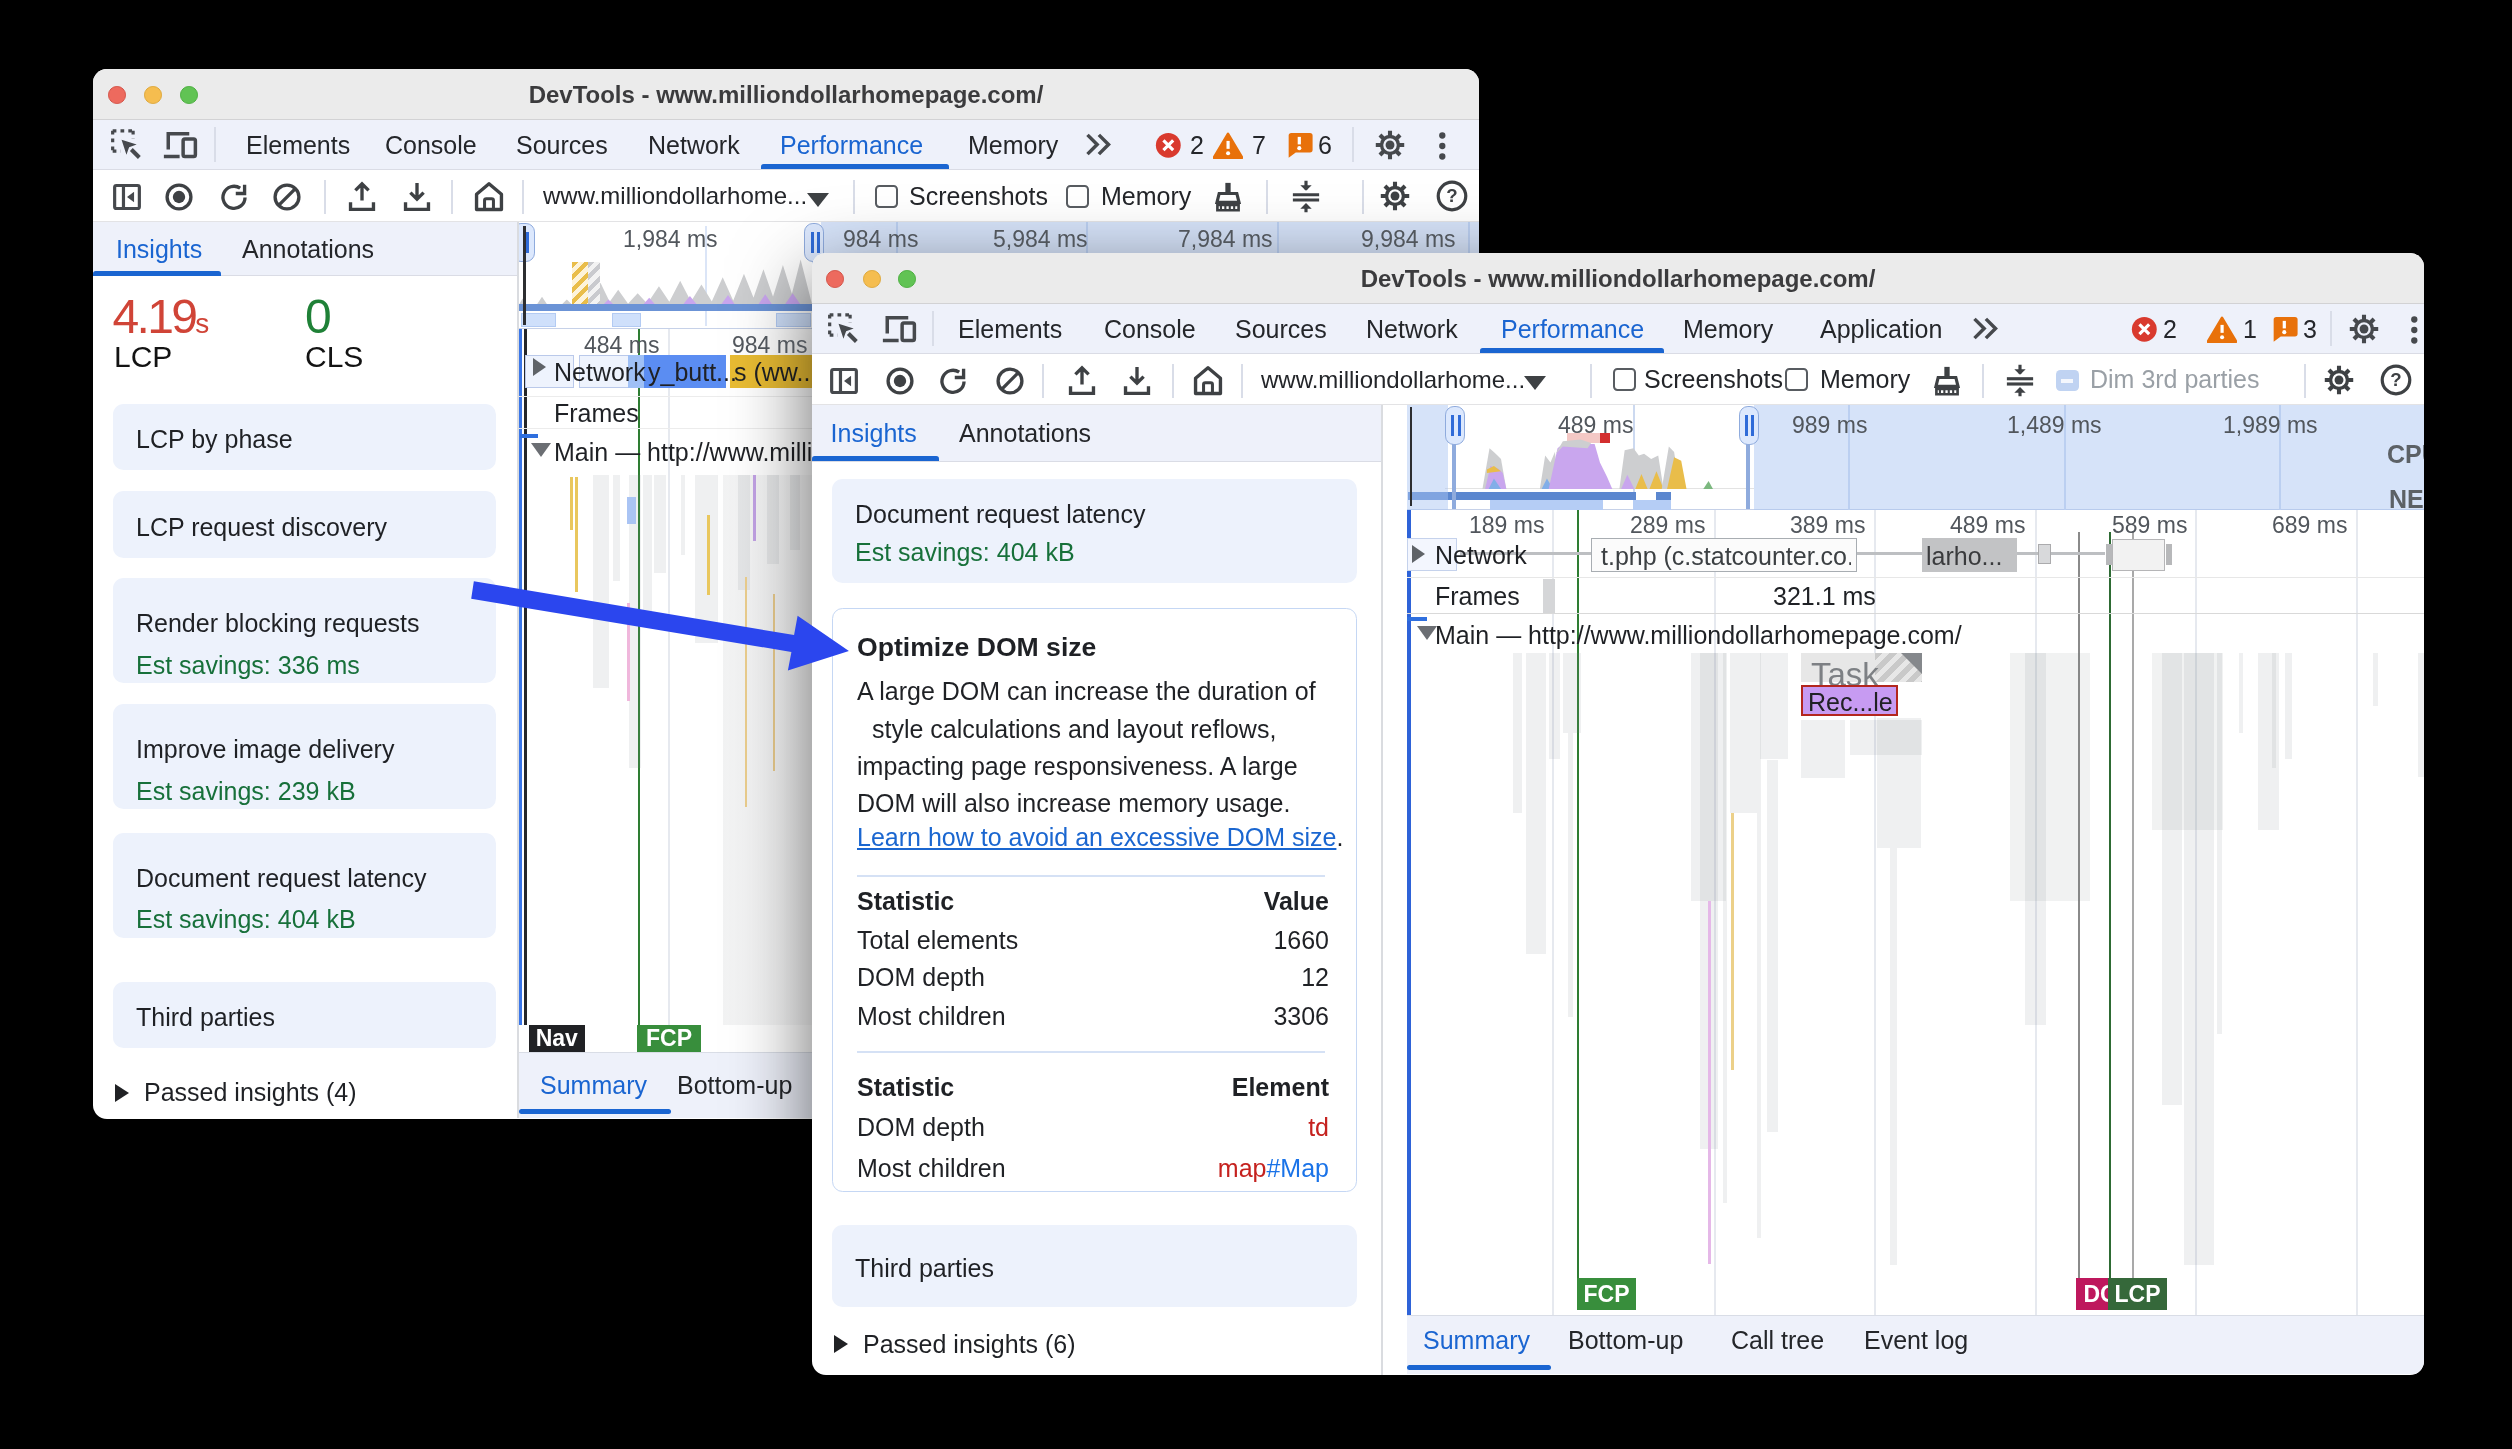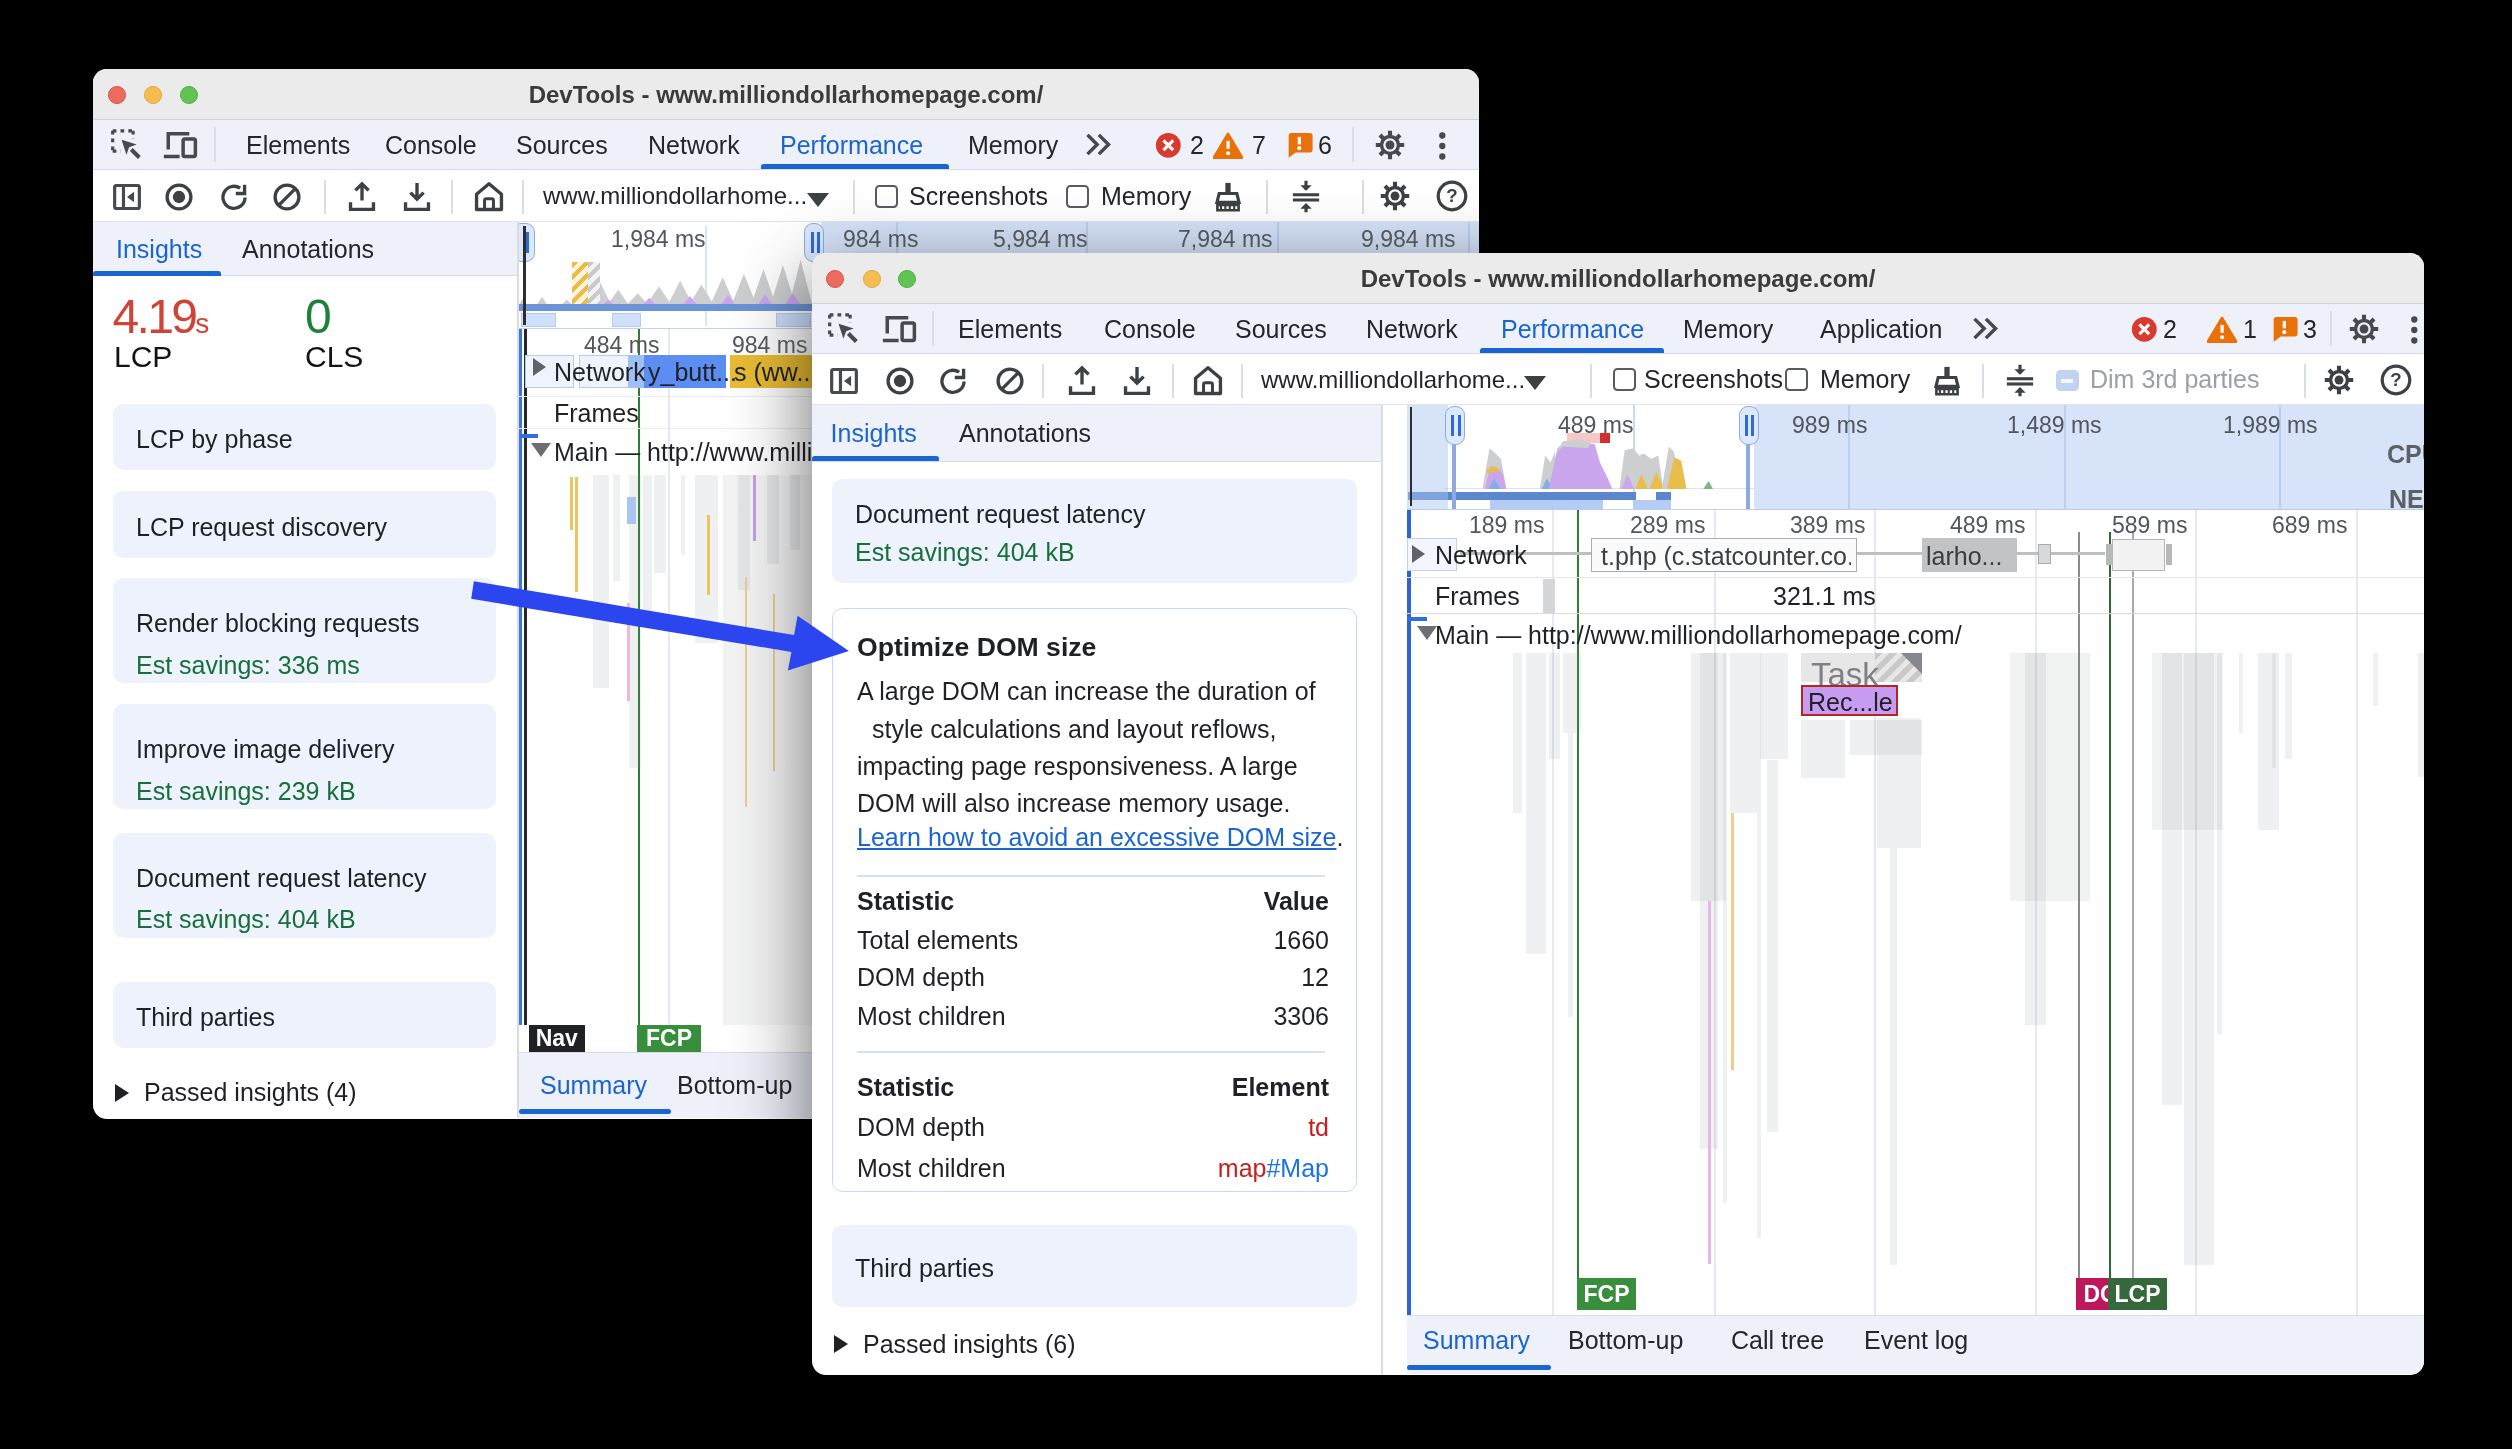--- a/index.html
+++ b/index.html
@@ -211,21 +211,21 @@
     <div class="cg" style="left:43px;top:683px;">Est savings: 404 kB</div>
     <div class="card" style="left:20.4px;top:760px;width:383px;height:66px;"></div>
     <div class="ct" style="left:43px;top:781px;">Third parties</div>
     <div class="abs" style="left:22px;top:862px;width:0;height:0;border-top:9.8px solid transparent;border-bottom:9.8px solid transparent;border-left:14px solid #202124;"></div>
     <div class="abs body28" style="left:51px;top:856px;">Passed insights (4)</div>
     <div class="abs" style="left:424px;top:0;width:1.8px;height:896px;background:#dadce0;"></div>
 
     <div class="abs" style="left:426px;top:0;width:960px;height:896px;overflow:hidden;">
 
       <div class="abs" style="left:0;top:0;width:960px;height:107px;background:#fff;border-bottom:0.9px solid #c6d1e8;">
-        <div class="rlabel" style="left:92px;top:4.4px;">1,984 ms</div>
+        <div class="rlabel" style="left:104px;top:4.4px;">1,984 ms</div>
         <div class="abs" style="left:186px;top:3.5px;width:1.8px;height:100px;background:#dbe5f7;"></div>
         <div class="rlabel" style="left:324px;top:4.4px;">984 ms</div>
         <div class="rlabel" style="left:474px;top:4.4px;">5,984 ms</div>
         <div class="rlabel" style="left:659px;top:4.4px;">7,984 ms</div>
         <div class="rlabel" style="left:842px;top:4.4px;">9,984 ms</div>
 
         <svg class="abs" style="left:0;top:25px;" width="302" height="58" viewBox="0 0 341 65">
           <path d="M0 65 L4 58 L8 65 L20 65 L26 56 L32 65 L48 65 L54 59 L60 65 Z" fill="#cdced0"></path>
           <path d="M80 65 L92 40 L104 65 Z M100 65 L112 48 L124 65 Z M122 65 L134 52 L146 65 Z M144 65 L158 44 L172 65 Z M168 65 L182 38 L196 65 Z M192 65 L206 42 L220 65 Z M216 65 L230 34 L244 65 Z M240 65 L254 30 L268 65 Z M262 65 L276 25 L290 65 Z M284 65 L298 20 L312 65 Z M305 65 L318 14 L331 65 Z" fill="#cdced0"></path>
           <path d="M95 65 l6 -6 l6 6 Z M140 65 l7 -8 l7 8 Z M185 65 l8 -10 l8 10 Z M228 65 l8 -11 l8 11 Z M270 65 l8 -12 l8 12 Z M300 65 l9 -13 l9 13 Z" fill="#c9a6ee"></path>

